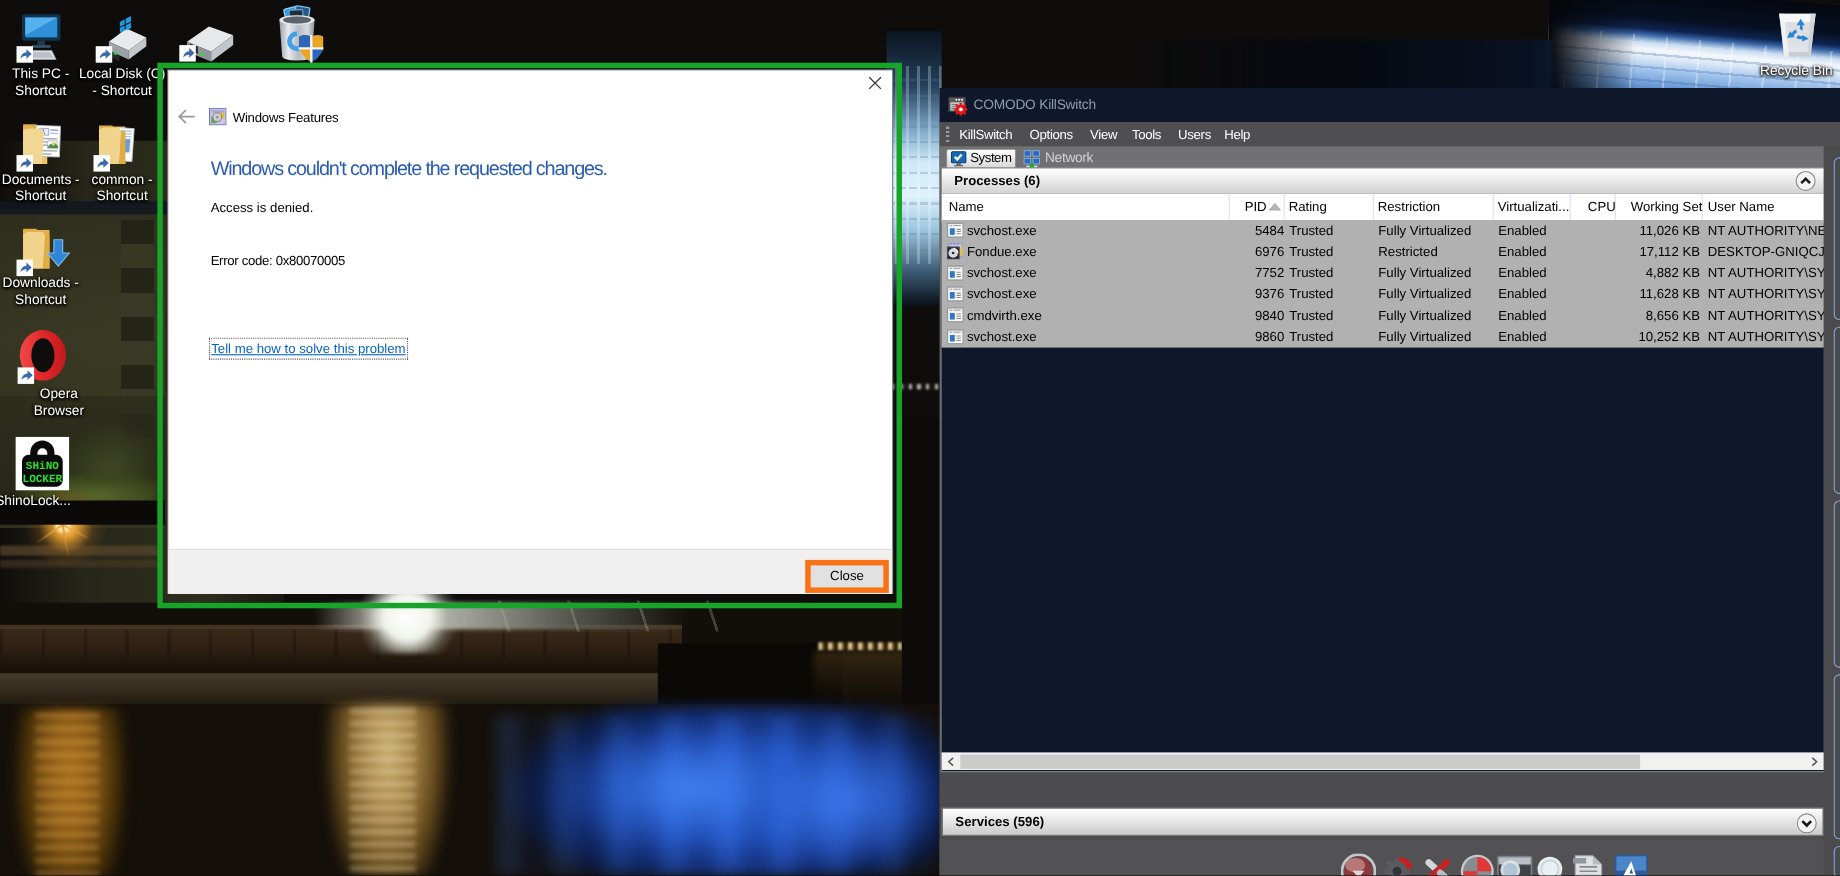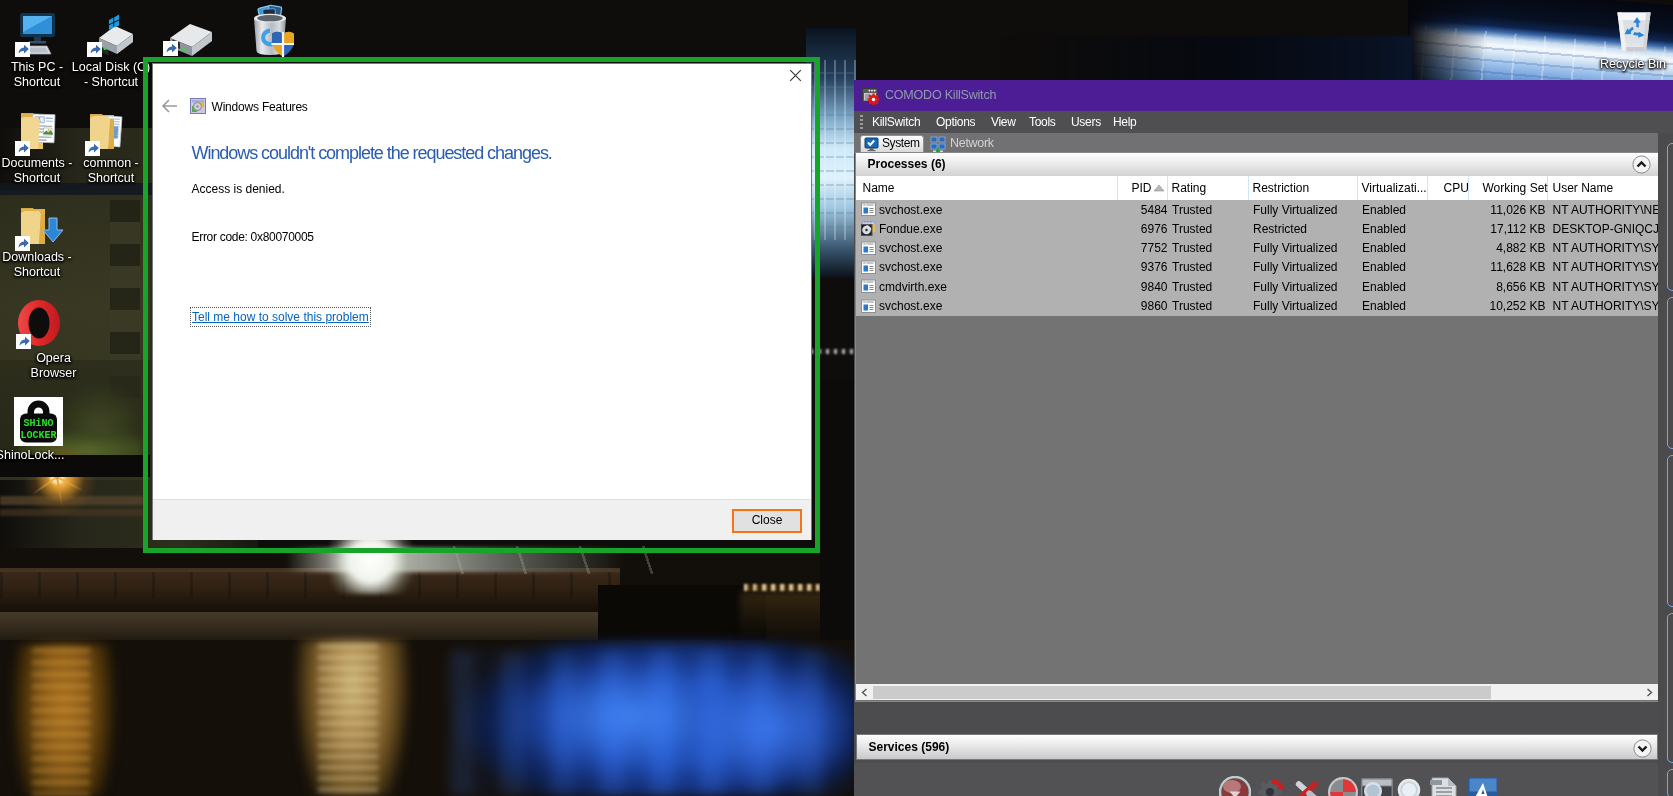--- a/index.html
+++ b/index.html
@@ -339,29 +339,29 @@
 
   <div class="abs" style="left:39px;top:79px;font-size:18px;letter-spacing:-1.05px;color:#2a5caf;">Windows couldn't complete the requested changes.</div>
   <div class="abs" style="left:39px;top:118.5px;">Access is denied.</div>
   <div class="abs" style="left:39px;top:166px;letter-spacing:-0.3px;">Error code: 0x80070005</div>
 
   <div class="abs" style="left:37.5px;top:243px;border:1px dotted #555;padding:2px 1px;">
     <span style="color:#0563c1;text-decoration:underline;">Tell me how to solve this problem</span>
   </div>
 
   <div class="abs" style="left:0;top:435px;width:658px;height:40px;background:#f0f0f0;border-top:1px solid #dfdfdf;">
-    <div class="abs" style="left:579.5px;top:9px;width:66px;height:20px;background:#e1e1e1;border:2px solid #f97316;
+    <div class="abs" style="left:579.5px;top:9px;width:66px;height:20px;background:#e1e1e1;border:5px solid #f97316;
          text-align:center;line-height:19px;font-size:12px;">Close</div>
   </div>
 </div>
 
 <div id="killswitch" class="abs" style="left:854px;top:79.5px;width:819px;height:716.5px;background:#4c4c4e;
      overflow:hidden;z-index:10;font-size:12px;">
 
-  <div class="abs" style="left:0;top:0;width:819px;height:31px;background:#4c1d95;">
+  <div class="abs" style="left:0;top:0;width:819px;height:31px;background:#0f172a;">
     <svg class="abs" style="left:8px;top:7px;" width="18" height="18" viewBox="0 0 18 18">
       <rect x="0.5" y="1.5" width="15" height="13" fill="#5a5a5c" stroke="#3a3a3c"></rect>
       <circle cx="10" cy="3.6" r=".9" fill="#fff"></circle>
         <circle cx="12.6" cy="3.6" r=".9" fill="#fff"></circle>
         <circle cx="7.4" cy="3.6" r=".9" fill="#fff"></circle>
       <rect x="2" y="6" width="12" height="7.5" fill="#c8ccd0"></rect>
       <path d="M3 8 h5 M3 10 h5 M3 12 h4" stroke="#70767c" stroke-width="1"></path>
       <g transform="translate(11.5,12.5)">
         <circle r="4.6" fill="#e01818"></circle>
         <g fill="#e01818">
@@ -408,21 +408,21 @@
         <rect x="1" y="8" width="6" height="5"></rect>
           <rect x="9" y="8" width="6" height="5"></rect>
       </g>
       <rect x="7" y="12" width="2" height="3" fill="#18a838"></rect>
       <rect x="3" y="14.5" width="10" height="2" fill="#d8d8d8"></rect>
       <rect x="6" y="13.8" width="4" height="2.6" fill="#18a838"></rect>
     </svg>
     <div class="abs" style="left:96px;top:3.5px;font-size:12.5px;letter-spacing:-0.3px;color:#d2d2d2;">Network</div>
   </div>
 
-  <div class="abs" style="left:1.5px;top:73px;width:802px;height:548px;background:#737373;box-shadow:0 0 0 1px #88888a;">
+  <div class="abs" style="left:1.5px;top:73px;width:802px;height:548px;background:#0f172a;box-shadow:0 0 0 1px #88888a;">
 
     <div class="abs" style="left:0;top:0;width:802px;height:23.5px;
          background:linear-gradient(#ffffff,#ebebeb 45%,#d2d2d2);border-bottom:1px solid #9a9a9a;">
       <div class="abs" style="left:12px;top:4px;font-weight:bold;color:#000;">Processes (6)</div>
       <svg class="abs" style="left:776px;top:2.5px;" width="19" height="19" viewBox="0 0 19 19">
         <circle cx="9.5" cy="9.5" r="8.6" fill="#f4f4f4" stroke="#8a8a8a" stroke-width="1"></circle>
         <path d="M5.5 11.5 L9.5 7.5 L13.5 11.5" stroke="#1a1a1a" stroke-width="2.4" fill="none"></path>
       </svg>
     </div>
 

